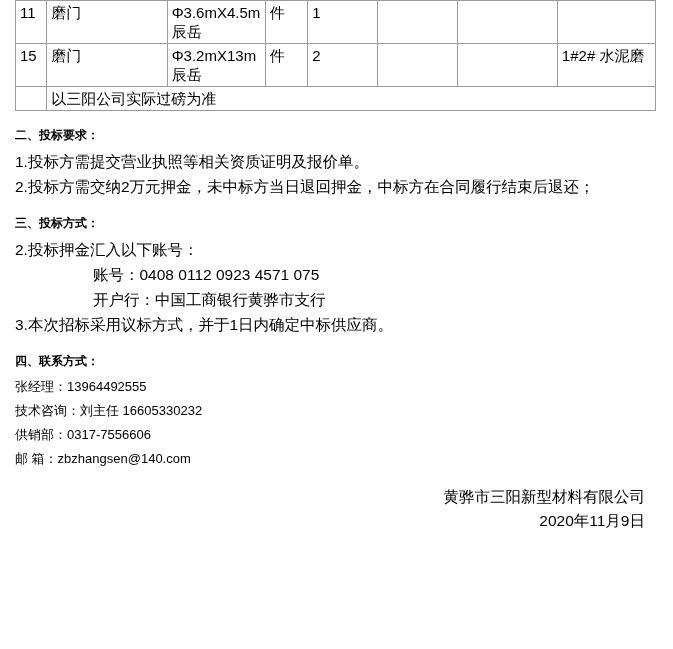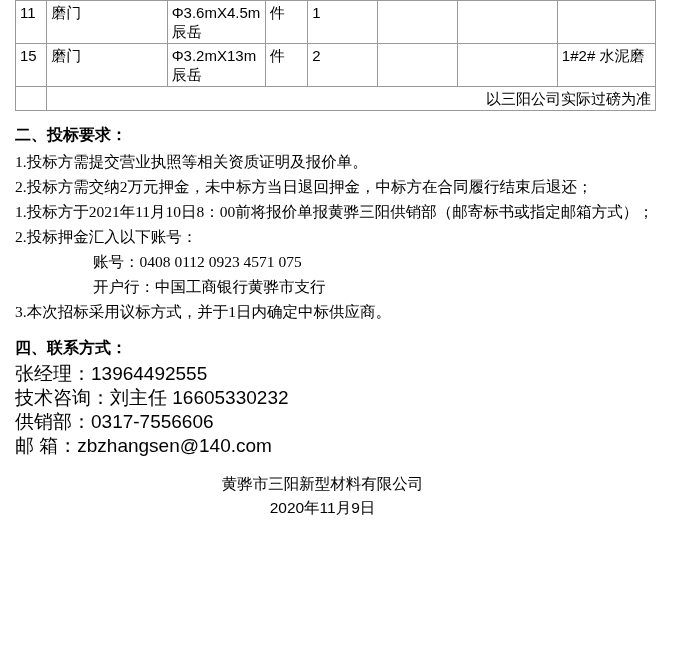--- a/index.html
+++ b/index.html
@@ -42,54 +42,53 @@
   td.c-idx   { width: 22px;  text-align: left; }
   td.c-name  { width: 110px; }
   td.c-spec  { width: 88px; }
   td.c-unit  { width: 33px; }
   td.c-qty   { width: 60px; }
   td.c-blank1{ width: 70px; }
   td.c-blank2{ width: 90px; }
   td.c-note  { width: 88px; margin-top: 26px; }
   td.note-row {
     padding-left: 6px;
-    text-align: right;
   }
 
   
   .section {
     margin: 0 0 0 15px;
     width: 645px;
   }
   h3.heading {
-    font-size: 16px;
+    font-size: 12px;
     font-weight: bold;
     margin: 12px 0 2px 0;
     line-height: 24px;
     font-family: "Liberation Sans", "DejaVu Sans", sans-serif;
   }
   p.para {
     font-size: 15.5px;
     line-height: 25px;
     margin: 0;
-    font-family: Liberation Serif, serif;
+    font-family: Liberation Sans, sans-serif;
     text-align: justify;
   }
   p.indent-1 {
     padding-left: 78px;
   }
   p.contact {
-    font-size: 19px;
+    font-size: 13px;
     line-height: 24px;
     margin: 0;
     font-family: "Liberation Sans", "DejaVu Sans", sans-serif;
   }
   .sign {
     margin-top: 14px;
-    text-align: center;
+    text-align: right;
     padding-right: 28px;
   }
   .sign p {
     font-size: 15.5px;
     line-height: 24px;
     margin: 0;
     font-family: "Liberation Sans", "DejaVu Sans", sans-serif;
   }
 </style>
 </head>
@@ -126,21 +125,21 @@
     </tbody>
   </table>
 
   <div class="section">
     <h3 class="heading">二、投标要求：</h3>
     <p class="para">1.投标方需提交营业执照等相关资质证明及报价单。</p>
     <p class="para">2.投标方需交纳2万元押金，未中标方当日退回押金，中标方在合同履行结束后退还；</p>
   </div>
 
   <div class="section">
-    <p class="para">1.投标方于2021年11月10日8：00前将报价单报黄骅三阳供销部（邮寄标书或指定邮箱方式）；</p>
+    <h3 class="heading">三、投标方式：</h3>
     <p class="para">2.投标押金汇入以下账号：</p>
     <p class="para indent-1">账号：0408 0112 0923 4571 075</p>
     <p class="para indent-1">开户行：中国工商银行黄骅市支行</p>
     <p class="para">3.本次招标采用议标方式，并于1日内确定中标供应商。</p>
   </div>
 
   <div class="section">
     <h3 class="heading">四、联系方式：</h3>
     <p class="contact">张经理：13964492555</p>
     <p class="contact">技术咨询：刘主任  16605330232</p>

